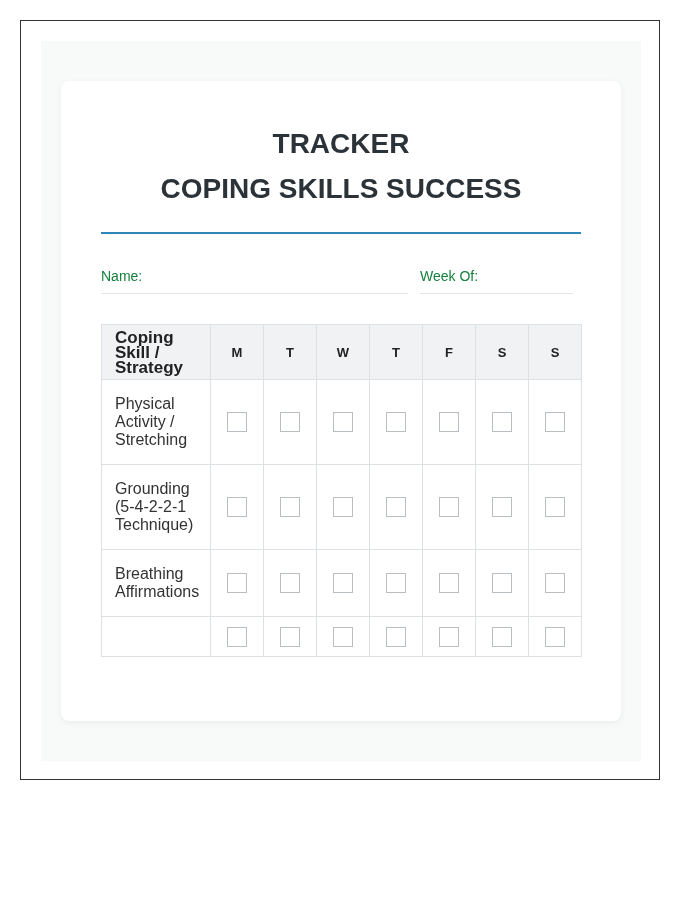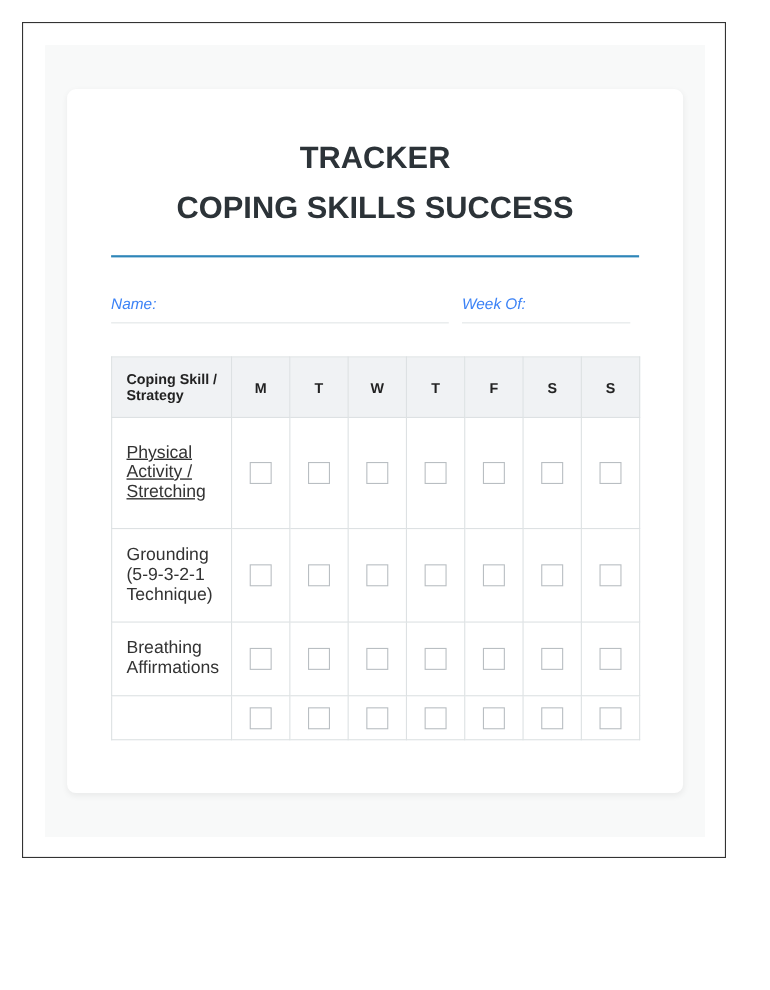--- a/index.html
+++ b/index.html
@@ -3,33 +3,33 @@
 <meta charset="utf-8">
 <style>
   html, body { margin:0; padding:0; background:#ffffff; }
   body { width:700px; height:900px; position:relative; overflow:hidden; font-family:"Liberation Sans", sans-serif; }
   .frame { position:absolute; left:20px; top:20px; width:640px; height:760px; border:1px solid #333; box-sizing:border-box; }
   .backdrop { position:absolute; left:41px; top:41px; width:600px; height:720px; background:#f8f9f9; }
   .card { position:absolute; left:61px; top:81px; width:560px; height:640px; background:#ffffff; border-radius:8px; box-shadow:0 2px 6px rgba(0,0,0,0.06); }
   .title { position:absolute; left:101px; top:121px; width:480px; text-align:center; font-size:28px; font-weight:bold; color:#2c3338; line-height:45px; }
   .title-rule { position:absolute; left:101px; top:232px; width:480px; height:2px; background:#2e86b8; }
   .field { position:absolute; top:262px; height:32px; border-bottom:1px solid #e2e5e7; box-sizing:border-box; }
-  .field-label { font-size:14px; color:#3b82f6; line-height:28px;font-style:italic; }
+  .field-label { font-size:14px; color:#15803d; line-height:28px; }
   .field-name { left:101px; width:307px; }
   .field-week { left:420px; width:153px; }
   table.tracker { position:absolute; left:101px; top:324px; border-collapse:collapse; table-layout:fixed; width:480px; }
   table.tracker th, table.tracker td { border:1px solid #dde1e3; padding:0; }
   table.tracker th { background:#f0f2f4; height:54px; font-size:13px; font-weight:bold; color:#222; text-align:center; }
-  table.tracker th.skill-h { text-align:left; padding-left:13px; font-size:13px; line-height:15px; }
+  table.tracker th.skill-h { text-align:left; padding-left:13px; font-size:17px; line-height:15px; }
   table.tracker td.skill { font-size:16px; color:#333; padding-left:13px; padding-right:8px; line-height:18px; text-align:left; }
   table.tracker td.cb-cell { text-align:center; vertical-align:middle; }
   .cb { display:inline-block; width:20px; height:20px; border:1px solid #b9bec2; box-sizing:border-box; background:#fff; vertical-align:middle; }
   col.c0 { width:109px; }
   col.cd { width:53px; }
-  .tr-r1 { height:103px; } .tr-r2 { height:101px;text-decoration:underline; } .tr-r3 { height:67px; } .tr-r4 { height:85px; } .tr-r5 { height:67px; } .tr-r6 { height:40px; }
+  .tr-r1 { height:103px; } .tr-r2 { height:85px; } .tr-r3 { height:67px; } .tr-r4 { height:85px; } .tr-r5 { height:67px; } .tr-r6 { height:40px; }
   .fade { position:absolute; left:95px; top:786px; width:495px; height:40px; background:linear-gradient(to bottom, rgba(255,255,255,0) 0%, rgba(255,255,255,1) 45%); }
 </style>
 </head>
 <body>
 
 <div class="frame"></div>
 <div class="backdrop"></div>
 <div class="card"></div>
 
 <div class="title">
@@ -73,21 +73,21 @@
         <td class="skill">Physical Activity / Stretching</td>
         <td class="cb-cell"><span class="cb"></span></td>
         <td class="cb-cell"><span class="cb"></span></td>
         <td class="cb-cell"><span class="cb"></span></td>
         <td class="cb-cell"><span class="cb"></span></td>
         <td class="cb-cell"><span class="cb"></span></td>
         <td class="cb-cell"><span class="cb"></span></td>
         <td class="cb-cell"><span class="cb"></span></td>
       </tr>
       <tr class="tr-r4">
-        <td class="skill">Grounding (5-9-3-2-1 Technique)</td>
+        <td class="skill">Grounding (5-4-2-2-1 Technique)</td>
         <td class="cb-cell"><span class="cb"></span></td>
         <td class="cb-cell"><span class="cb"></span></td>
         <td class="cb-cell"><span class="cb"></span></td>
         <td class="cb-cell"><span class="cb"></span></td>
         <td class="cb-cell"><span class="cb"></span></td>
         <td class="cb-cell"><span class="cb"></span></td>
         <td class="cb-cell"><span class="cb"></span></td>
       </tr>
       <tr class="tr-r5">
         <td class="skill">Breathing Affirmations</td>

